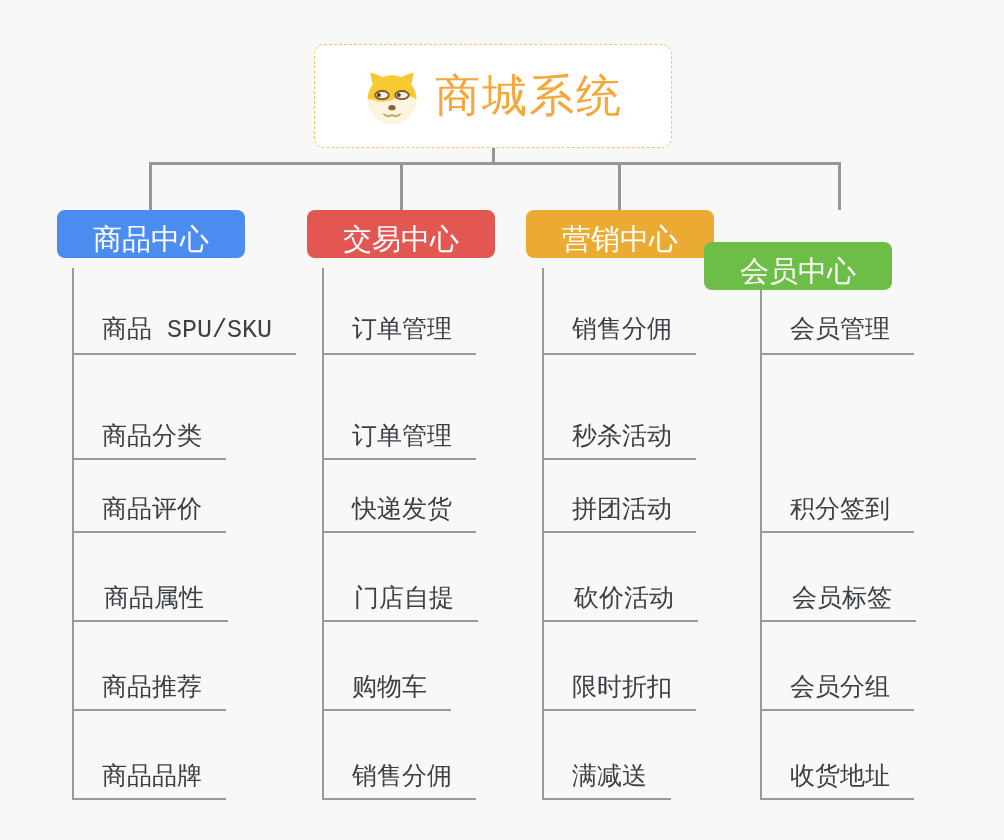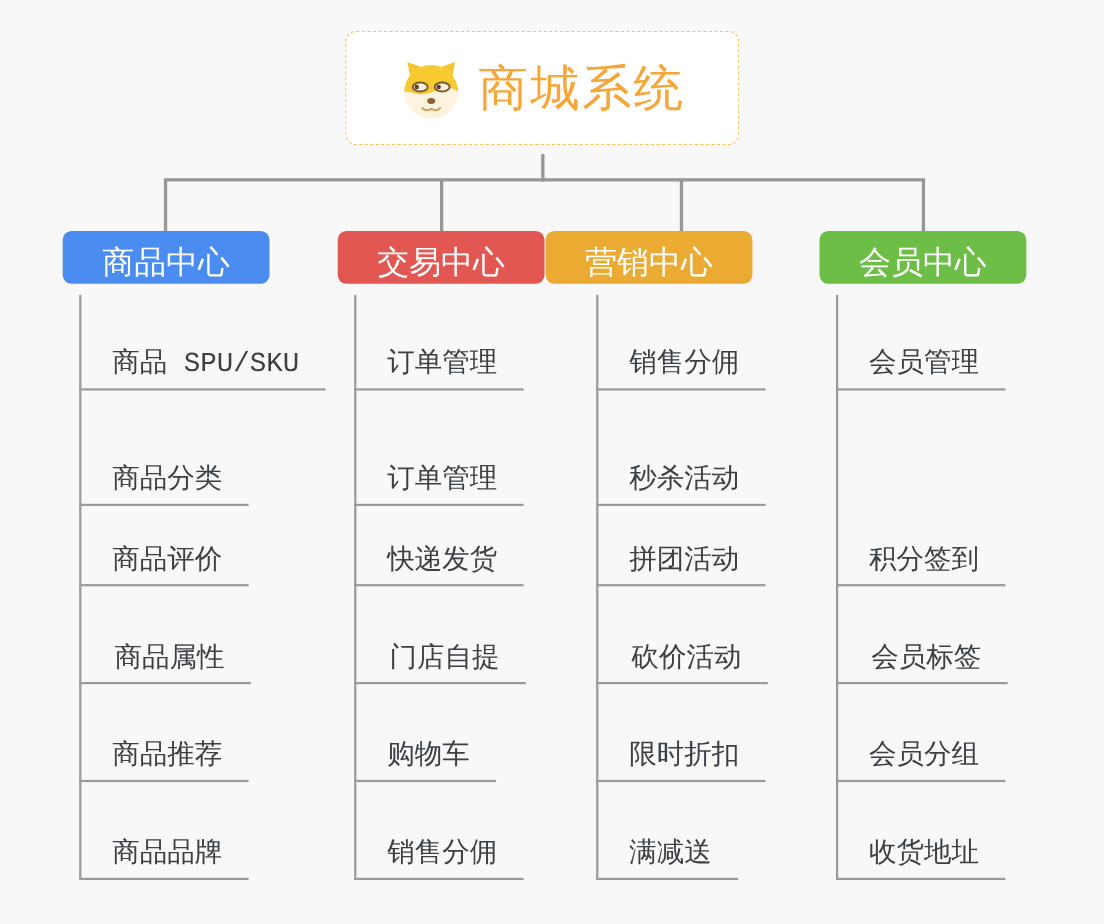--- a/index.html
+++ b/index.html
@@ -1,39 +1,39 @@
 <!DOCTYPE html>
 <html><head>
 <meta charset="utf-8">
 <style>
   html,body{margin:0;padding:0;background:#f8f8f8;}
   body{font-family:"Liberation Sans","DejaVu Sans",sans-serif;}
   .canvas{position:relative;width:1004px;height:840px;background:#f8f8f8;overflow:hidden;}
 
   
-  .root{position:absolute;left:314px;top:28px;width:358px;height:104px;background:#ffffff;
+  .root{position:absolute;left:314px;top:44px;width:358px;height:104px;background:#ffffff;
         border:1px dashed #f7c45d;border-radius:10px;box-sizing:border-box;
         display:flex;align-items:center;justify-content:center;}
   .root-icon{width:58px;height:58px;margin-right:14px;display:inline-flex;}
   .root-icon svg{width:58px;height:58px;}
   .root-label{font-size:45px;color:#f6a73a;letter-spacing:2px;white-space:nowrap;}
 
   
   .line{position:absolute;background:#979797;}
   .root-vline{left:492px;top:140px;width:3px;height:25px;}
   .bus{left:149px;top:162px;width:692px;height:3px;}
   .drop{top:163px;width:3px;height:47px;}
   .d0{left:149px;} .d1{left:400px;} .d2{left:618px;} .d3{left:838px;}
   .spine{top:268px;width:2px;height:532px;background:#9a9a9a;}
   .s0{left:72px;} .s1{left:322px;} .s2{left:542px;} .s3{left:760px;}
 
   
   .branch{position:absolute;top:210px;width:188px;height:48px;border-radius:8px;
           color:#ffffff;font-size:29px;line-height:58px;text-align:center;white-space:nowrap;}
-  .b0{left:57px;} .b1{left:307px;} .b2{left:496px;} .b3{left:745px;}
+  .b0{left:57px;} .b1{left:307px;} .b2{left:526px;} .b3{left:704px;margin-top:32px;}
 
   
   .leaf{position:absolute;font-size:25px;line-height:31px;color:#3b4045;white-space:nowrap;
         padding:0 24px 7px 30px;border-bottom:2px solid #9a9a9a;}
   .c0{left:72px;} .c1{left:322px;} .c2{left:542px;} .c3{left:760px;}
   .r0{top:315px;font-family:Liberation Mono, monospace;} .r1{top:420px;} .r2{top:493px;} .r3{top:582px;padding-left:32px;} .r4{top:671px;} .r5{top:760px;}
 </style>
 </head>
 <body>
 

